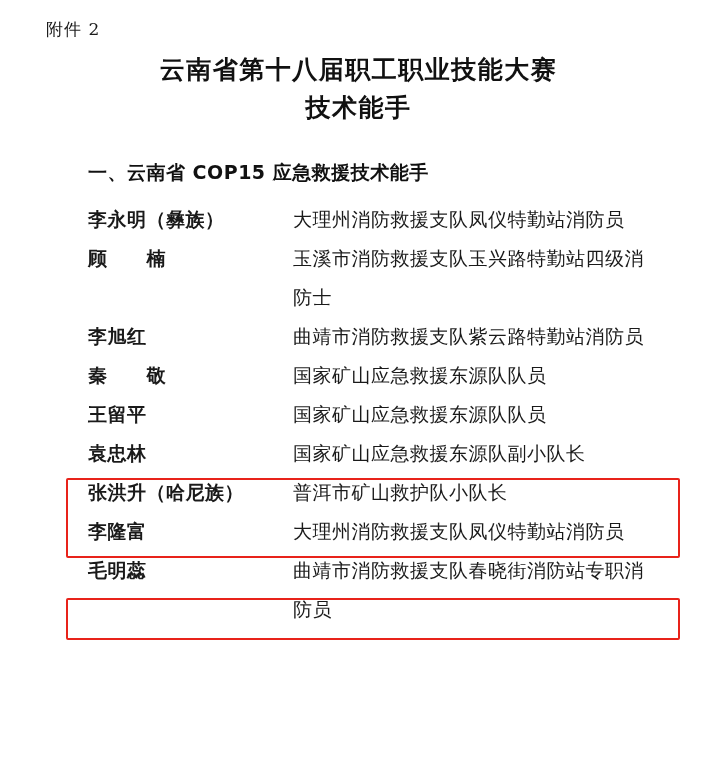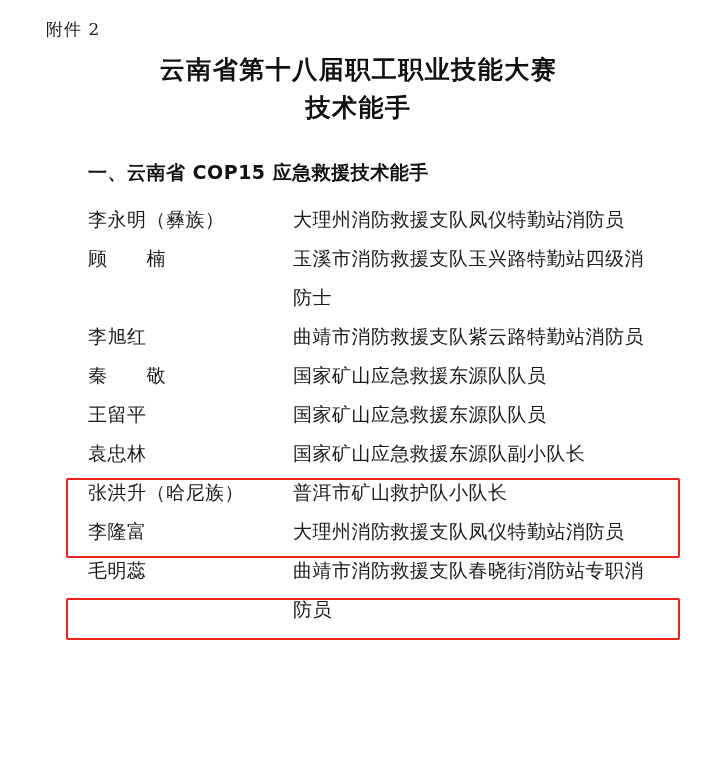--- a/index.html
+++ b/index.html
@@ -64,20 +64,21 @@
     align-items: flex-start;
     font-size: 19px;
     line-height: 39px;
     letter-spacing: 0.5px;
     color: #1a1a1a;
   }
   .entry .name {
     width: 205px;
     flex: 0 0 205px;
     white-space: pre;
+    font-weight: bold;
   }
   .entry .org {
     flex: 1 1 auto;
     max-width: 360px;
   }
   .highlight-box {
     position: absolute;
     border: 2px solid #e8231a;
     border-radius: 2px;
     left: -22px;

